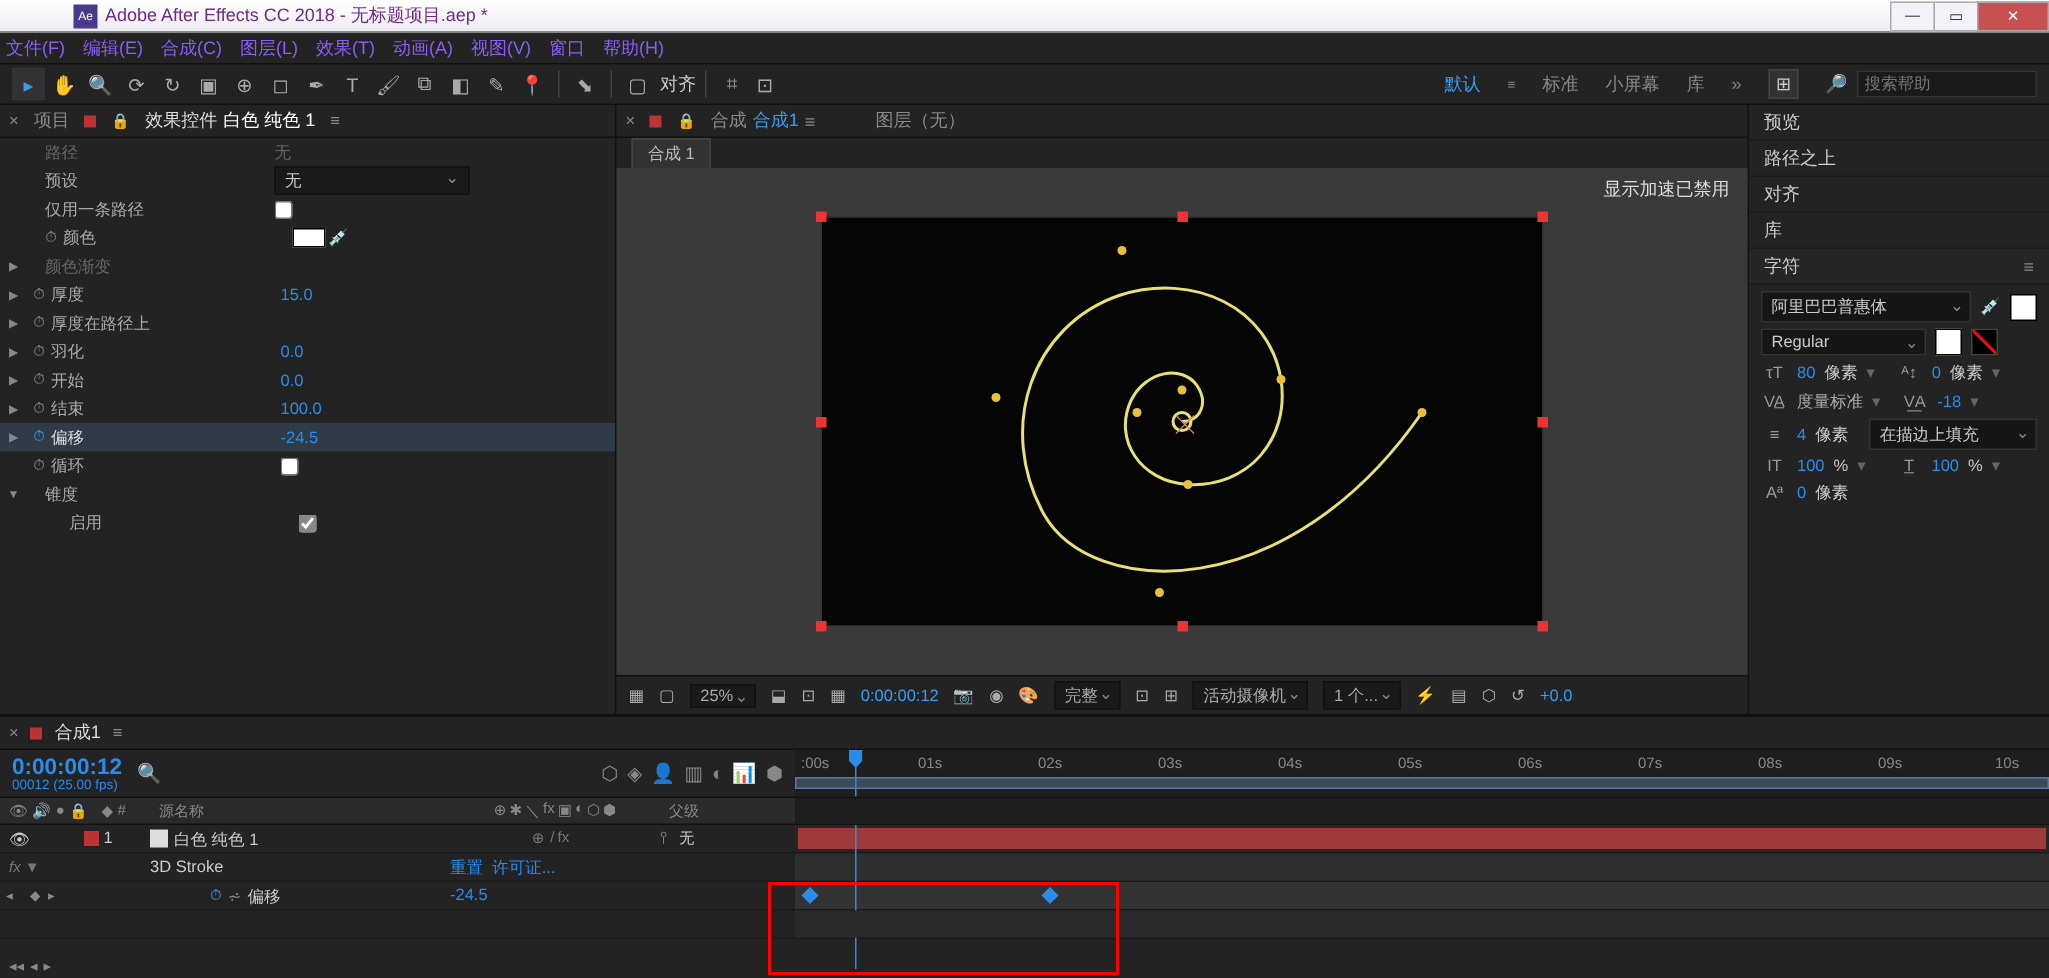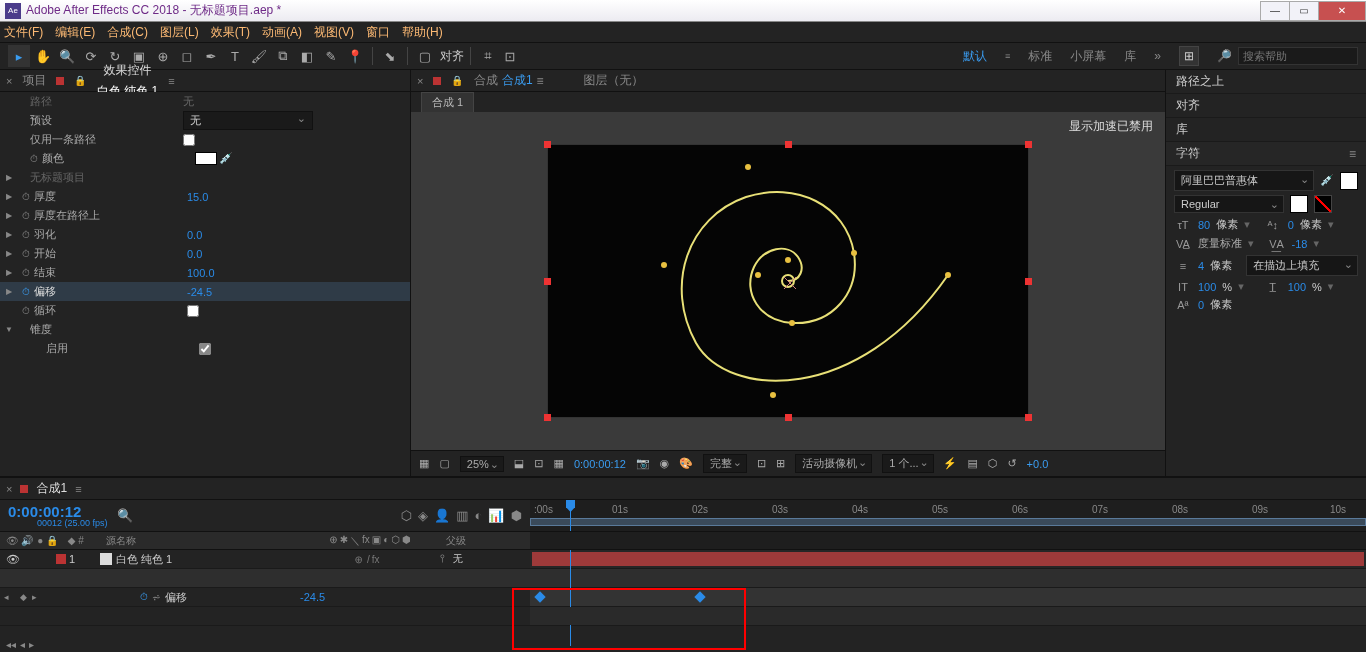--- a/index.html
+++ b/index.html
@@ -1,27 +1,27 @@
 <!DOCTYPE html>
 <html><head>
 <meta charset="utf-8">
 <style>
   * { box-sizing: border-box; margin: 0; padding: 0; font-family: "Microsoft YaHei", "Segoe UI", sans-serif; }
   body { background: #1e1e1e; color: #ccc; font-size: 11px; width: 1366px; height: 652px; overflow: hidden; }
   
   
-  .titlebar { height: 22px; background: linear-gradient(#fff, #ecebf1); display: flex; align-items: center; border-bottom: 1px solid #888; }
+  .titlebar { height: 22px; background: linear-gradient(#fff, #ecebf1); display: flex; align-items: center; border-bottom: 1px solid #888; padding-left: 44px; }
   .titlebar .ae-logo { width: 16px; height: 16px; background: #4a3b8a; margin: 0 5px; font-size:8px; color:#fff; display:flex; align-items:center; justify-content:center; }
   .titlebar .title { color: #6e2a87; font-size: 12px; flex: 1; }
   .titlebar .winbtns { display: flex; }
   .titlebar .winbtn { width: 30px; height: 20px; border: 1px solid #aaa; margin-left: -1px; background: #f2f2f8; display:flex; align-items:center; justify-content:center; font-size:10px; color:#333;}
   .titlebar .winbtn.close { background: #c75050; color:#fff; width:48px; }
   
   
-  .menubar { height: 20px; background: #232323; display: flex; align-items: center; padding: 0 4px; gap: 12px; color: #fdba74; font-size: 12px; }
+  .menubar { height: 20px; background: #232323; display: flex; align-items: center; padding: 0 4px; gap: 12px; color: #8b5cf6; font-size: 12px; }
   .menubar span { cursor: default; }
   
   
   .toolbar { height: 28px; background: #232323; border-top: 1px solid #111; border-bottom:1px solid #111; display: flex; align-items: center; padding: 0 8px; }
   .toolbar .tool-group { display: flex; align-items:center; gap: 2px; }
   .toolbar .tool { width: 22px; height: 22px; display:flex; align-items:center; justify-content:center; color:#aaa; font-size:13px; }
   .toolbar .tool.active { background:#333; color:#3a9cf0; }
   .toolbar .sep { width:1px; height:18px; background:#444; margin:0 6px; }
   .toolbar .right { margin-left:auto; display:flex; align-items:center; gap:18px; font-size:12px; }
   .toolbar .right .ws { color:#888; }
@@ -29,21 +29,21 @@
   .toolbar .search { display:flex; align-items:center; gap:6px; }
   .toolbar .search input { background:#1a1a1a; border:1px solid #333; color:#888; padding:2px 4px; width:120px; font-size:11px;}
   
   
   .main { display:flex; height: 406px; }
   
   
   .left-panel { width: 410px; background:#232323; display:flex; flex-direction:column; }
   .panel-tabs { height: 22px; display:flex; align-items:center; padding:0 6px; gap:10px; border-bottom:1px solid #111;}
   .panel-tabs .tab { color:#888; font-size:12px; display:flex; align-items:center; gap:4px;}
-  .panel-tabs .tab.active { color:#ddd;flex-direction:column; }
+  .panel-tabs .tab.active { color:#ddd; }
   .panel-tabs .lock { color:#888; font-size:10px; }
   .panel-tabs .sq { width:8px; height:8px; background:#b33; }
   .panel-tabs .menu-lines { color:#888; }
   .breadcrumb { padding:3px 8px; font-size:11px; color:#999; border-bottom:1px solid #333;}
   .props { flex:1; overflow:hidden; background:#232323; }
   .prop-row { display:flex; align-items:center; height:19px; padding:0 4px; }
   .prop-row .indent { display:inline-block; }
   .prop-row .tw { width:10px; text-align:center; color:#888; font-size:8px;}
   .prop-row .sw { width:12px; text-align:center; color:#888; font-size:10px;}
   .prop-row .name { flex:0 0 155px; color:#aaa; font-size:11px; padding-left:2px;}
@@ -86,21 +86,21 @@
   .colorbox2 { width:18px; height:18px; background:#000; border:1px solid #444; position:relative; overflow:hidden;}
   .colorbox2:before{content:""; position:absolute; inset:0; background:linear-gradient(45deg, transparent 45%, red 45%, red 55%, transparent 55%);}
   
   
   .timeline { height:176px; background:#232323; border-top:2px solid #111; display:flex; flex-direction:column;}
   .tl-tabs { height:22px; display:flex; align-items:center; padding:0 6px; gap:8px; border-bottom:1px solid #111;}
   .tl-tabs .tab{ color:#ddd; font-size:12px; display:flex; align-items:center; gap:4px;}
   .tl-head { height:32px; display:flex; border-bottom:1px solid #111;}
   .tl-head-left { width:530px; display:flex; align-items:center; padding:0 8px; gap:10px;}
   .tl-time { color:#2a8be8; font-size:15px; font-weight:bold;}
-  .tl-fps { color:#2a8be8; font-size:9px; margin-top:-2px;margin-left:29px;}
+  .tl-fps { color:#2a8be8; font-size:9px; margin-top:-2px;}
   .tl-head-icons{ display:flex; gap:6px; margin-left:auto; color:#888; font-size:13px;}
   .tl-ruler { flex:1; position:relative; background:#1e1e1e;}
   .tl-ruler .tick{ position:absolute; top:4px; font-size:10px; color:#888;}
   .tl-ruler .playhead { position:absolute; top:0; bottom:0; width:1px; background:#2a8be8; }
   .tl-ruler .playhead:before{content:""; position:absolute; top:0; left:-4px; width:9px; height:12px; background:#2a8be8; clip-path:polygon(0 0,100% 0,100% 60%,50% 100%,0 60%);}
   .tl-ruler .workarea{ position:absolute; left:0; right:0; top:18px; height:8px; background:#3a4a5a; border:1px solid #5a7a9a;}
   
   .tl-cols { height:18px; display:flex; border-bottom:1px solid #111; background:#2a2a2a;}
   .tl-cols-left{ width:530px; display:flex; align-items:center; font-size:10px; color:#888;}
   .tl-cols-left .c1{width:100px; padding-left:6px; display:flex; gap:3px;}
@@ -218,21 +218,21 @@
       <div class="prop-row">
           <span class="indent" style="width:24px"></span>
           <span class="sw">⏱</span>
           <span class="name">颜色</span>
           <span class="colorchip"></span>
           <span class="eyedrop">💉</span>
         </div>
       <div class="prop-row">
           <span class="tw">▶</span>
           <span class="indent" style="width:14px"></span>
-          <span class="name" style="color:#666">无标题项目</span>
+          <span class="name" style="color:#666">颜色渐变</span>
         </div>
       <div class="prop-row">
           <span class="tw">▶</span>
           <span class="indent" style="width:6px"></span>
           <span class="sw">⏱</span>
           <span class="name">厚度</span>
           <span class="val">15.0</span>
         </div>
       <div class="prop-row">
           <span class="tw">▶</span>
@@ -354,20 +354,21 @@
       <span class="dd">1 个...</span>
       <span>⚡</span>
       <span>▤</span>
       <span>⬡</span>
       <span>↺</span>
       <span style="color:#3a9cf0">+0.0</span>
     </div>
   </div>
 
   <div class="right-panel">
+    <div class="rp-item">预览</div>
     <div class="rp-item">路径之上</div>
     <div class="rp-item">对齐</div>
     <div class="rp-item">库</div>
     <div class="rp-item expanded">
         <span>字符</span>
         <span class="menu-lines">≡</span>
       </div>
     <div class="char-panel">
       <div class="char-row">
         <span class="dd">阿里巴巴普惠体</span>
@@ -511,20 +512,25 @@
             <span></span>
           </div>
         <div style="width:90px"><span style="color:#888;margin-right:4px">⫯</span><span class="dropdown" style="width:60px;padding:0 14px 0 4px;font-size:10px">无</span></div>
       </div>
       <div class="tl-layer-right">
           <div class="layer-bar"></div>
         </div>
     </div>
 
     <div class="tl-layer-row fx-row">
+      <div class="tl-layer-left">
+        <div style="width:100px;padding-left:6px;color:#777;font-style:italic;font-size:10px">fx ▼</div>
+        <div style="flex:1;color:#ccc">3D Stroke</div>
+        <div style="width:230px;color:#2a8be8"><span>重置</span>&nbsp;&nbsp;<span>许可证...</span></div>
+      </div>
       <div class="tl-layer-right" style="background:#2e2e2e"></div>
     </div>
 
     <div class="tl-layer-row">
       <div class="tl-layer-left">
         <div style="width:20px;padding-left:4px;color:#888;font-size:9px">◂</div>
         <div style="width:12px;color:#888;font-size:9px">◆</div>
         <div style="width:68px;color:#888;font-size:9px">▸</div>
         <div style="flex:1;display:flex;align-items:center;gap:4px;padding-left:40px">
           <span style="color:#3a9cf0;font-size:10px">⏱</span>

